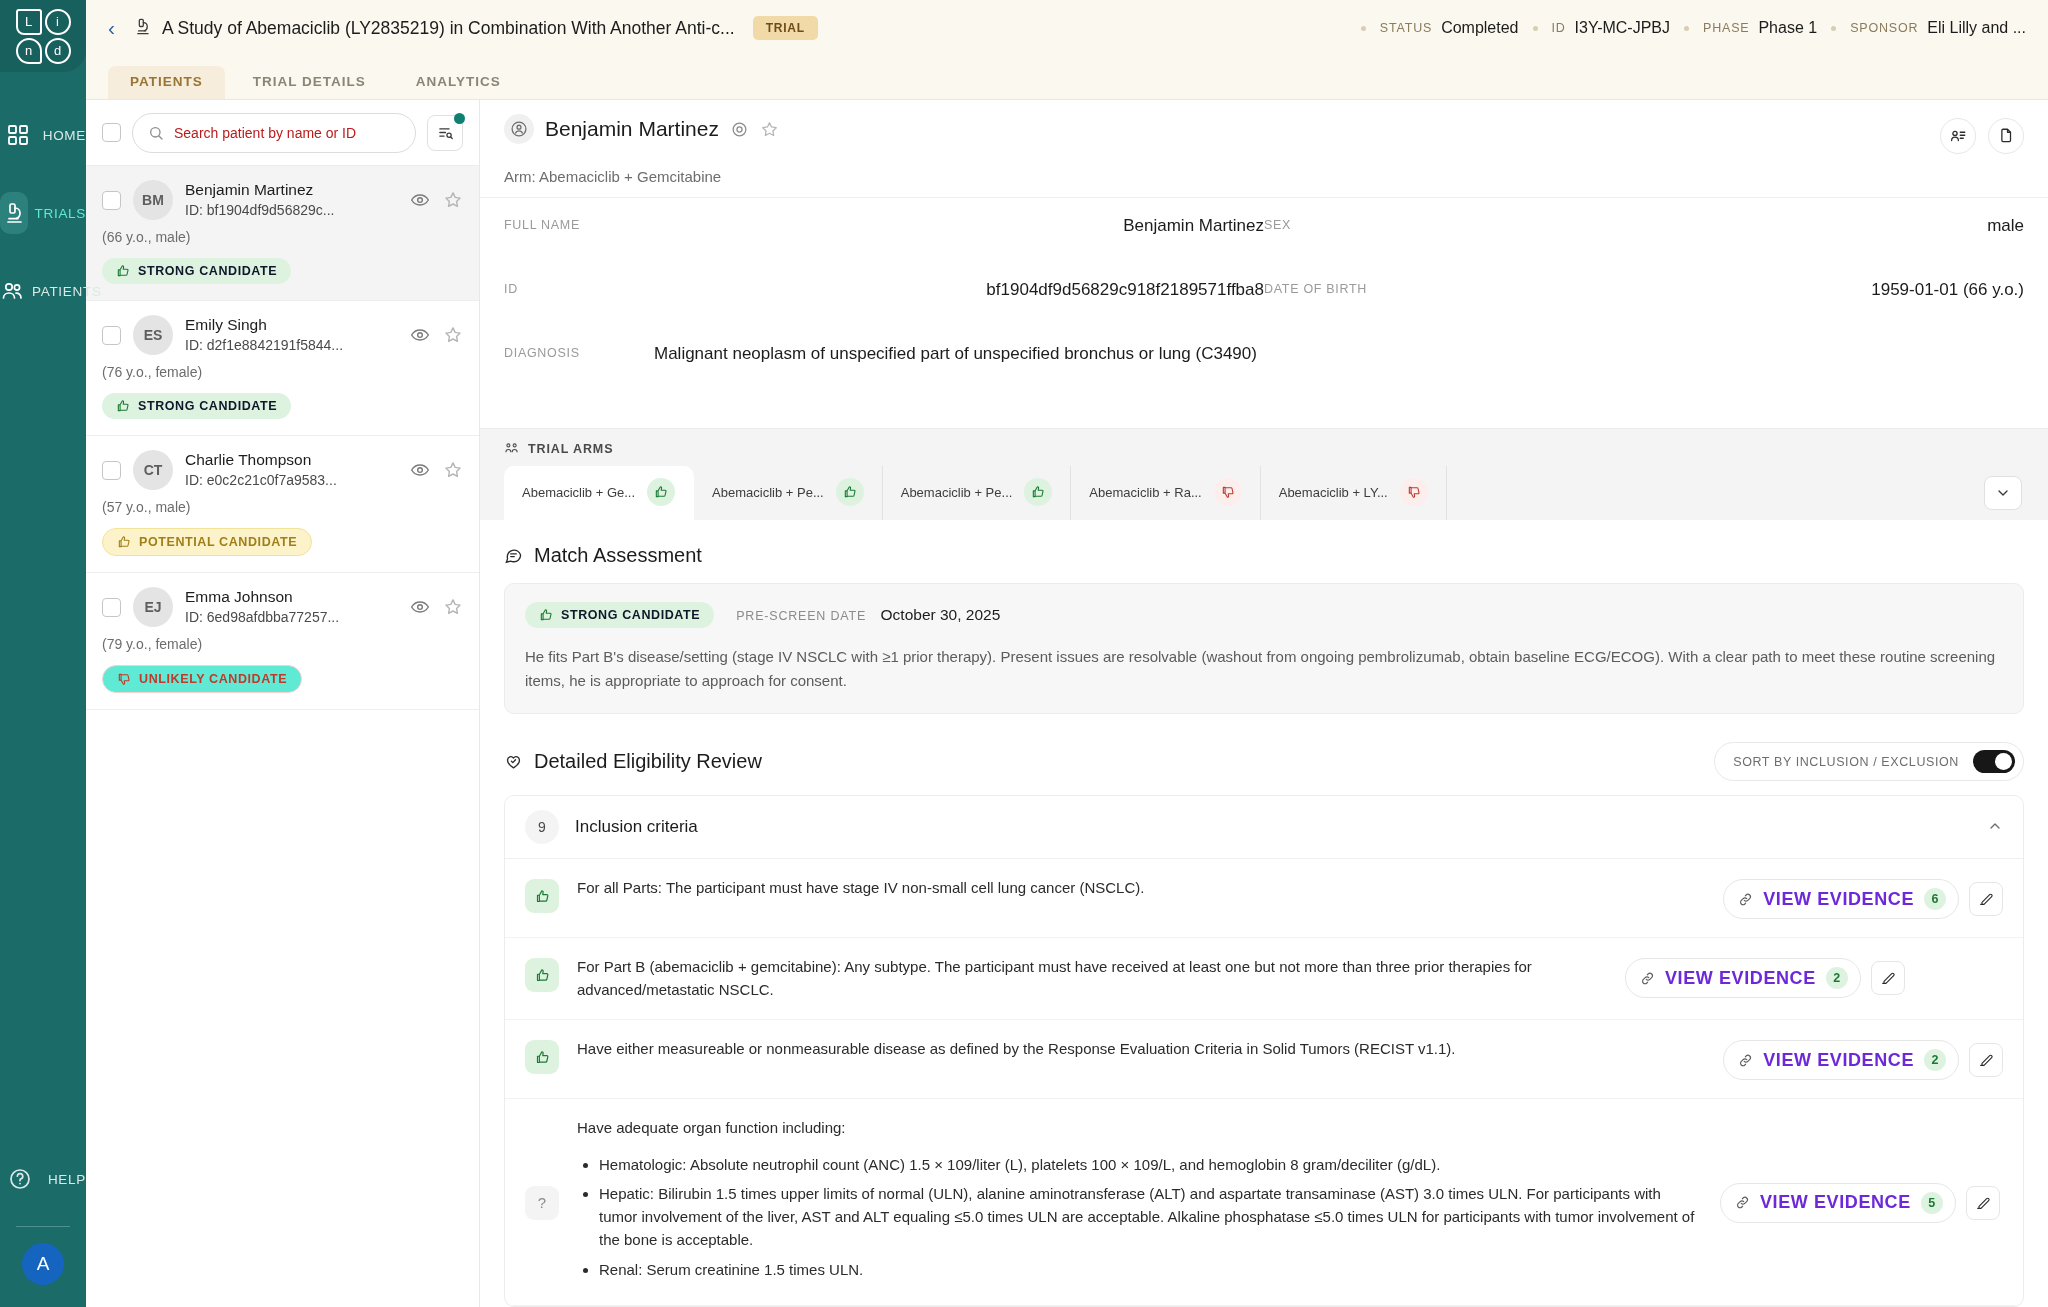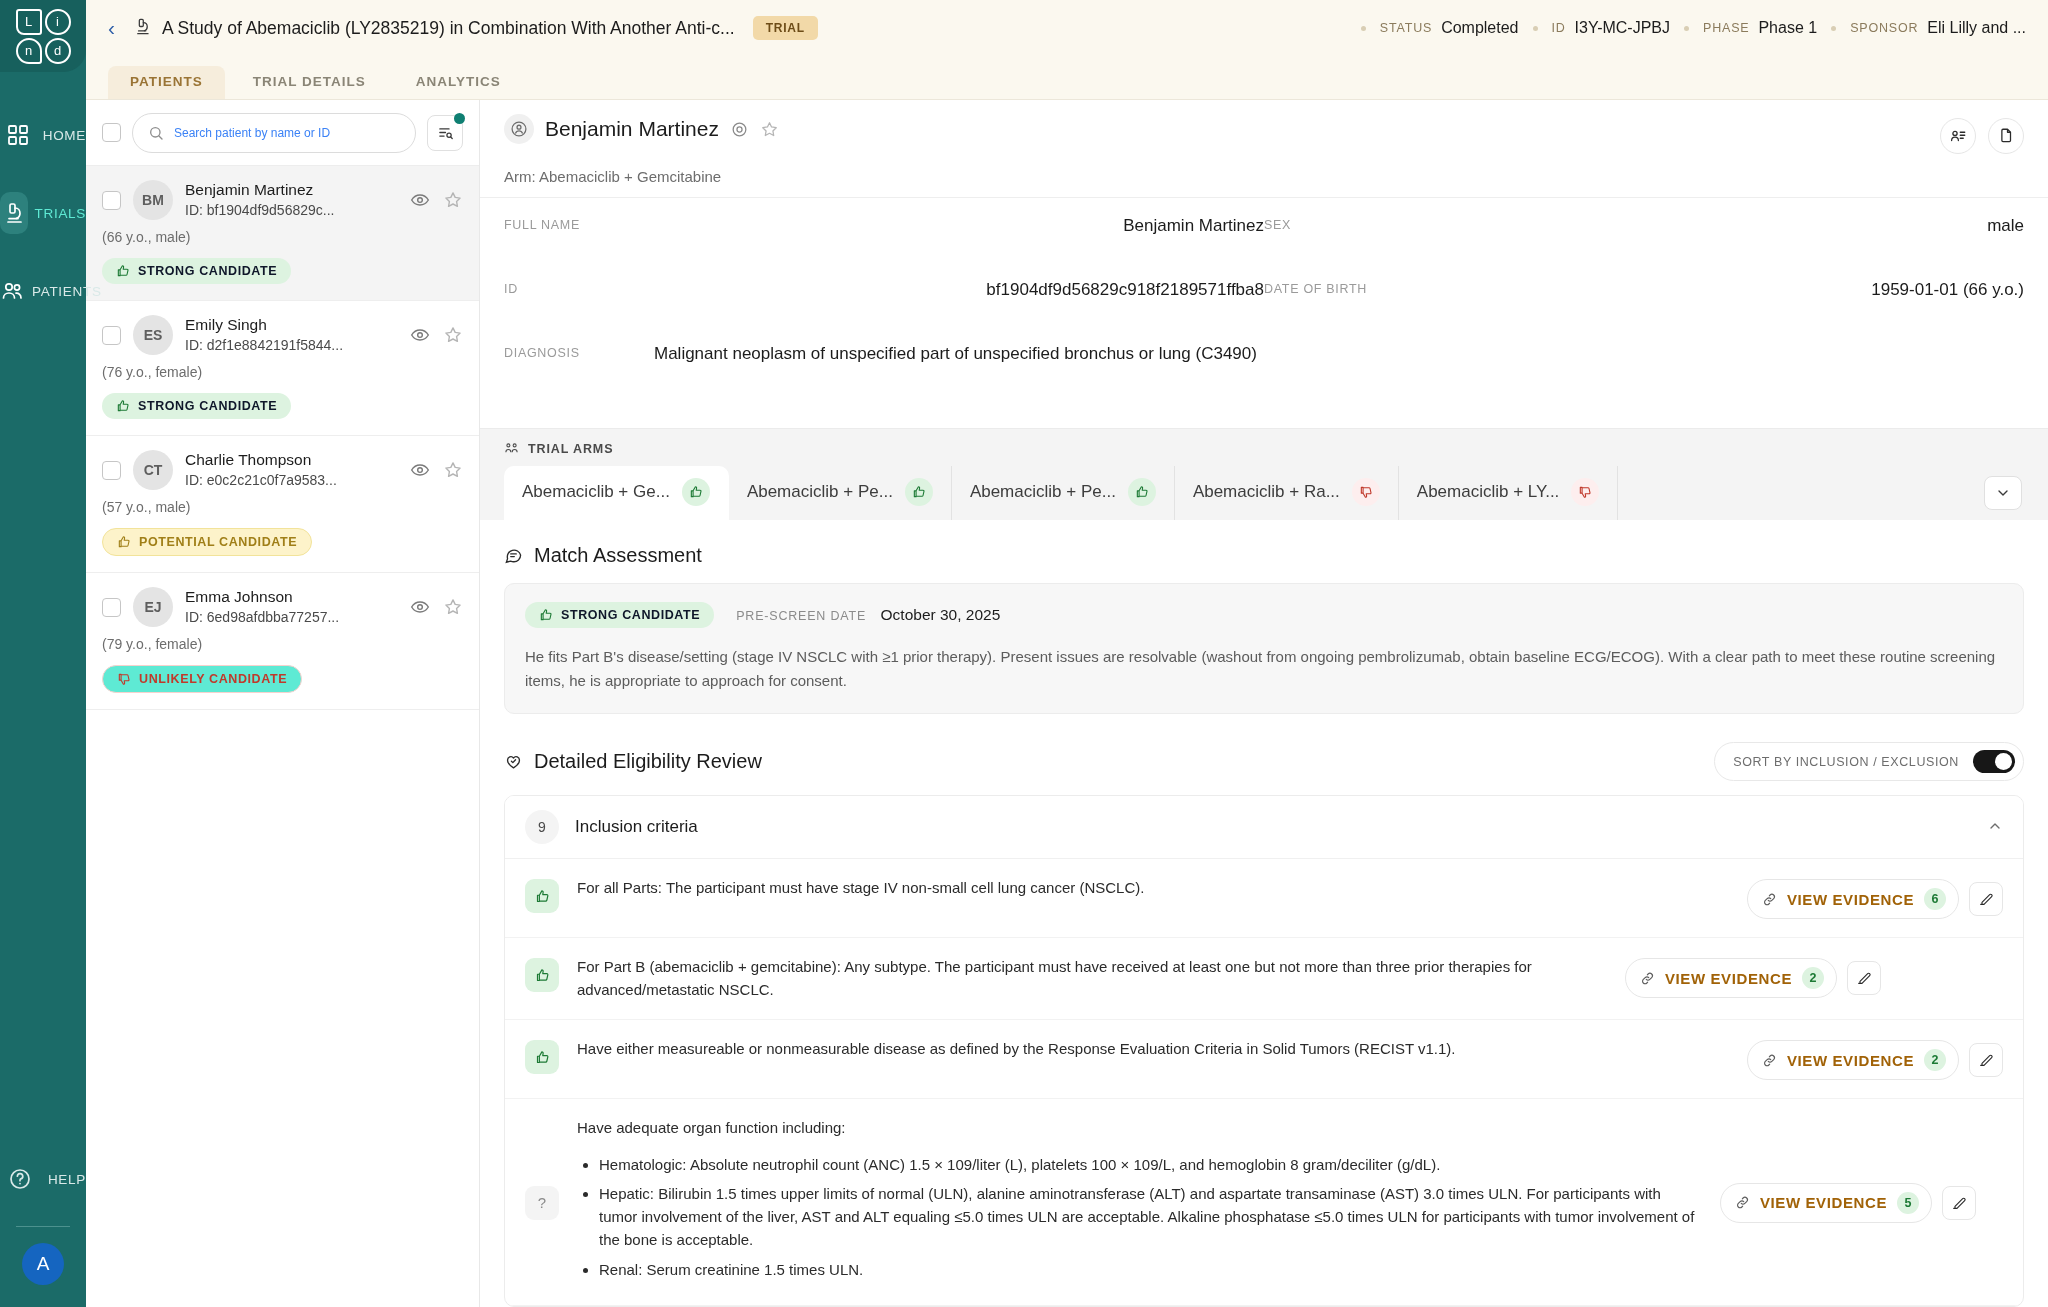--- a/index.html
+++ b/index.html
@@ -98,21 +98,21 @@
     border-bottom: 1px solid #ededed;
   }
   .cbox {
     width: 19px; height: 19px; border: 1.6px solid #c6c6c6; border-radius: 4px;
     flex: 0 0 19px; cursor: pointer; background: #fff;
   }
   .search-box {
     flex: 1; height: 40px; border: 1px solid #dcdcdc; border-radius: 20px;
     display: flex; align-items: center; padding: 0 15px; gap: 10px;
   }
-  .search-ph { font-size: 12px; color: #3b82f6; }
+  .search-ph { font-size: 14px; color: #b91c1c; }
   .filter-btn {
     width: 36px; height: 36px; border: 1px solid #e0e0e0; border-radius: 8px;
     display: flex; align-items: center; justify-content: center; position: relative; cursor: pointer;
   }
   .filter-dot {
     position: absolute; top: -3px; right: -3px; width: 11px; height: 11px;
     border-radius: 50%; background: #0f7f72;
   }
 
   .pcard { padding: 14px 16px 16px; border-bottom: 1px solid #eeeeee; cursor: pointer; }
@@ -168,21 +168,21 @@
   .arms-label {
     font-size: 12.5px; color: #4a4a4a; letter-spacing: 0.9px; font-weight: 600;
     display: flex; align-items: center; gap: 9px; margin-bottom: 10px;
   }
   .arms-row { display: flex; align-items: stretch; gap: 0; position: relative; }
   .arm-tab {
     display: flex; align-items: center; gap: 12px; padding: 12px 18px 14px;
     border-right: 1px solid #e2e2e2; cursor: pointer; white-space: nowrap;
   }
   .arm-tab.active { background: #ffffff; border-radius: 10px 10px 0 0; border-right-color: transparent; }
-  .arm-name { font-size: 17px; color: #3d3d3d; }
+  .arm-name { font-size: 13px; color: #3d3d3d; }
   .arm-ico {
     width: 28px; height: 28px; border-radius: 50%; display: flex;
     align-items: center; justify-content: center;
   }
   .arm-ico.pos { background: #ddf3e0; }
   .arm-ico.neg { background: #fdeeee; }
   .arms-more {
     margin-left: auto; width: 38px; height: 34px; border: 1px solid #e0e0e0; background: #fff;
     border-radius: 8px; display: flex; align-items: center; justify-content: center;
     align-self: center; cursor: pointer; margin-right: 2px;
@@ -233,21 +233,21 @@
   .crit-ico.pass { background: #ddf3e0; }
   .crit-ico.unknown { background: #f4f4f4; color: #8b8b8b; font-size: 15px; }
   .crit-text { flex: 1; font-size: 15px; color: #2b2b2b; line-height: 1.5; min-width: 0; }
   .crit-text ul { margin: 13px 0 0 22px; }
   .crit-text li { margin-bottom: 6px; line-height: 1.55; }
   .crit-actions { display: flex; align-items: center; gap: 10px; margin-top: 2px; }
   .ev-btn {
     display: flex; align-items: center; gap: 10px; border: 1px solid #e6e6e6; background: #fff;
     border-radius: 20px; padding: 8px 12px 8px 14px; cursor: pointer; white-space: nowrap;
   }
-  .ev-label { font-size: 15px; color: #a16207; letter-spacing: 0.6px; font-weight: 600; text-align: center; }
+  .ev-label { font-size: 18px; color: #6d28d9; letter-spacing: 0.6px; font-weight: 600; text-align: center; }
   .ev-count {
     width: 22px; height: 22px; border-radius: 50%; background: #ddf3e0; color: #1d7a35;
     font-size: 12.5px; display: flex; align-items: center; justify-content: center; font-weight: 600;
   }
   .edit-btn {
     width: 34px; height: 34px; border: 1px solid #e6e6e6; border-radius: 8px; background: #fff;
     display: flex; align-items: center; justify-content: center; cursor: pointer;
   }
   .crit-row.tall { align-items: center; }
 </style>

